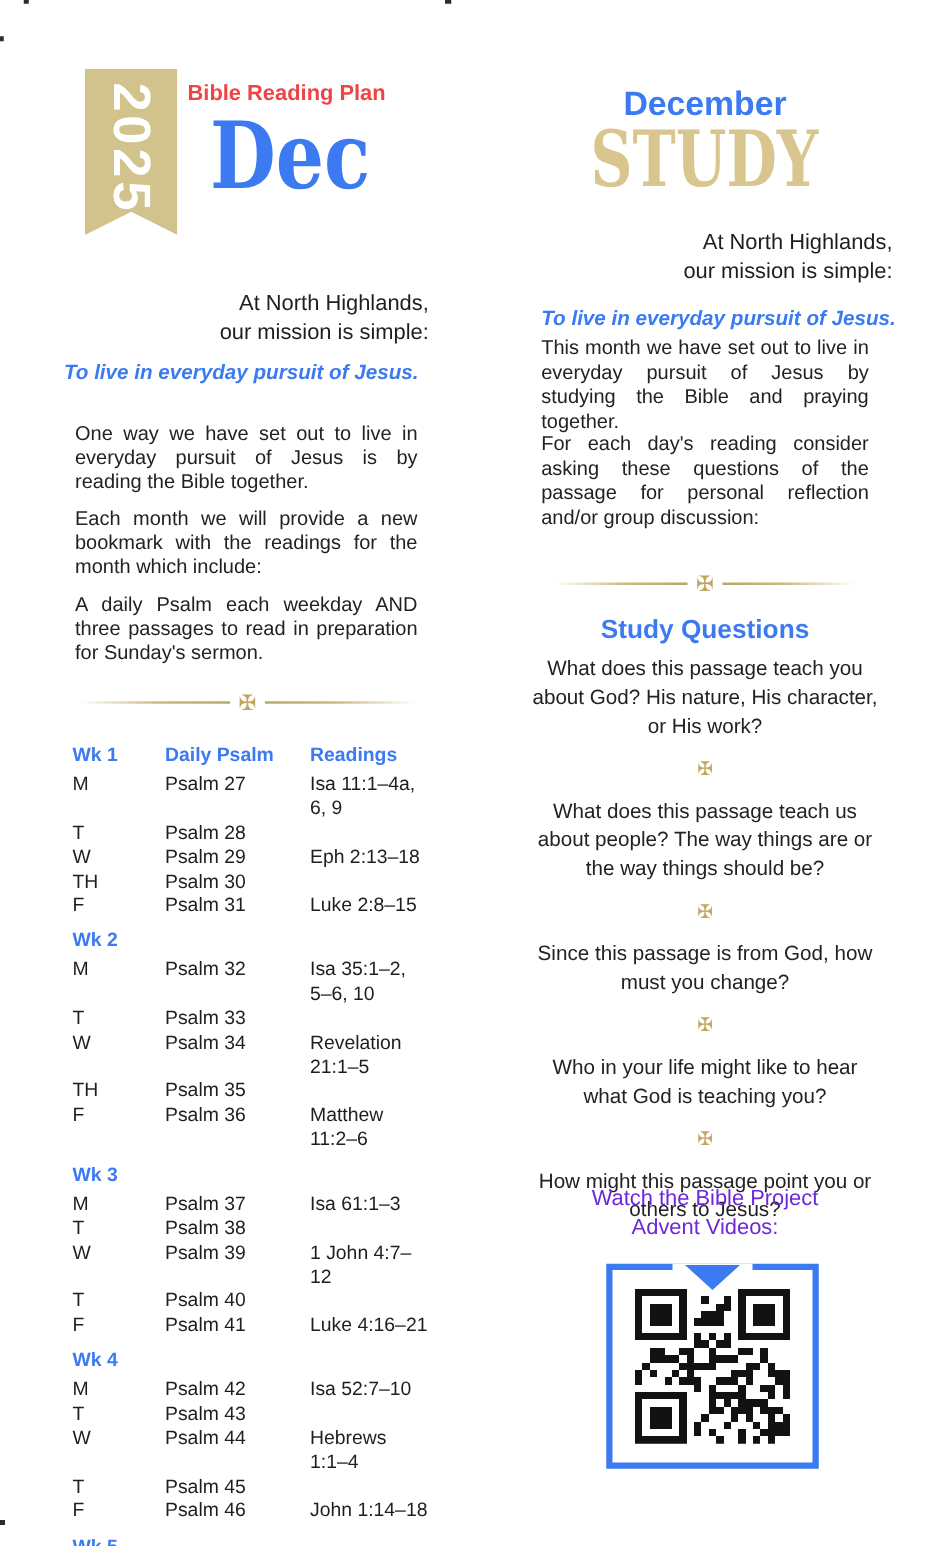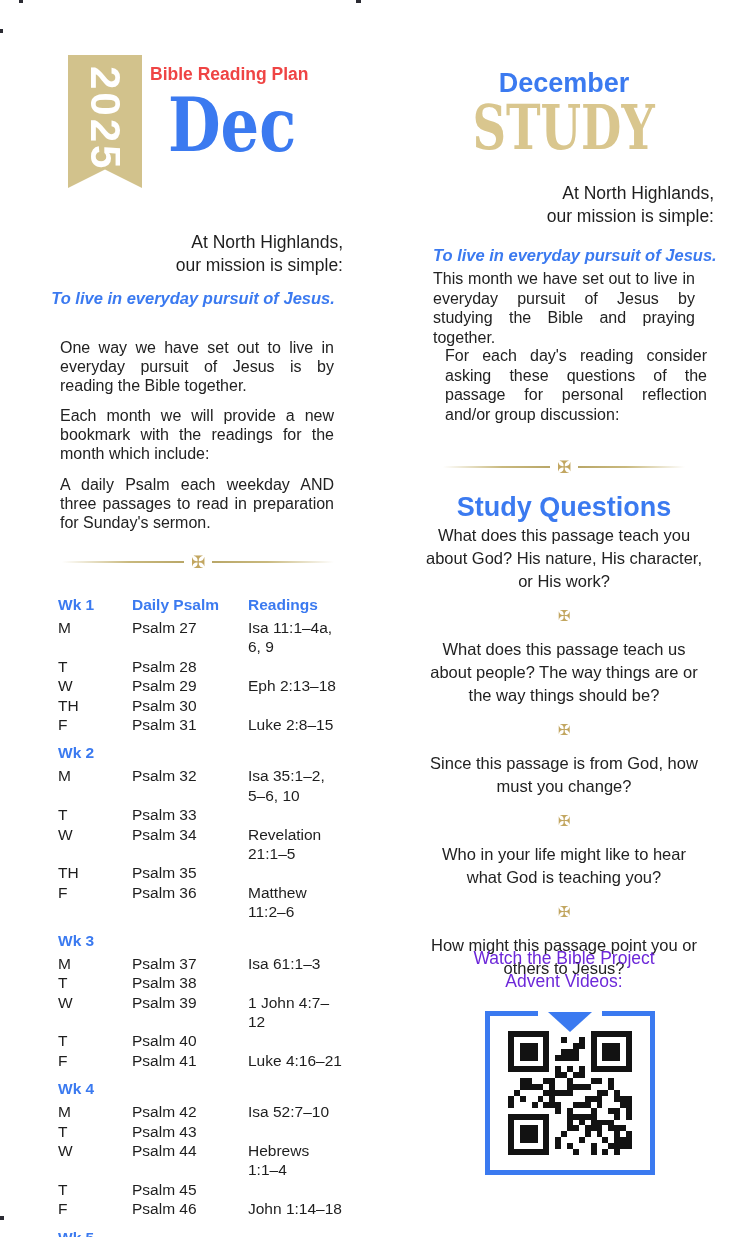--- a/index.html
+++ b/index.html
@@ -42,22 +42,22 @@
   .week-head span{color:#3b7af0;font-weight:bold;}
 
   
   .r-month{left:414px;top:68px;width:300px;text-align:center;font-size:27px;font-weight:bold;color:#3b7af0;}
   .r-title{left:414px;top:97px;width:300px;text-align:center;}
   .r-title span{display:inline-block;font-family:"DejaVu Serif","Liberation Serif",serif;font-weight:bold;
         font-size:62px;line-height:1;color:#d9c68e;transform:scaleX(.75);transform-origin:center;}
   .r-intro{left:414px;top:182px;}
   .r-ms{left:433px;top:246px;}
   .r-p0{left:433px;top:269px;width:262px;line-height:19.5px;}
-  .r-p1{left:433px;top:346px;width:262px;line-height:19.5px;margin-left:12px;}
-  .sq-head{left:414px;top:492px;width:300px;text-align:center;font-size:27px;font-weight:bold;color:#3b7af0;}
+  .r-p1{left:433px;top:346px;width:262px;line-height:19.5px;}
+  .sq-head{left:414px;top:492px;width:300px;text-align:center;font-size:21px;font-weight:bold;color:#3b7af0;}
   .questions{left:424px;top:524px;width:280px;display:flex;flex-direction:column;align-items:center;
              text-align:center;font-size:16.5px;line-height:23px;color:#222;}
   .questions .orn{color:#c2a660;font-size:15px;line-height:1;margin:15px 0;}
   .qr-caption{left:414px;top:947px;width:300px;text-align:center;font-size:17.5px;line-height:23px;color:#6d28d9;}
   .qr-frame{left:485px;top:1011px;width:170px;height:164px;border:5px solid #3b7af0;box-sizing:border-box;}
   .qr-gap{position:absolute;top:-5px;left:50%;transform:translateX(-50%);width:64px;height:5px;background:#fff;}
   .qr-tri{position:absolute;top:-4px;left:50%;transform:translateX(-50%);width:0;height:0;
           border-left:22px solid transparent;border-right:22px solid transparent;border-top:20px solid #3b7af0;}
   .qr-box{position:absolute;inset:0;display:flex;align-items:center;justify-content:center;}
 </style>

